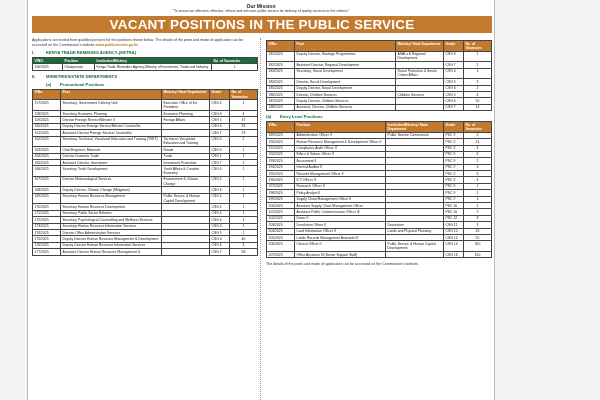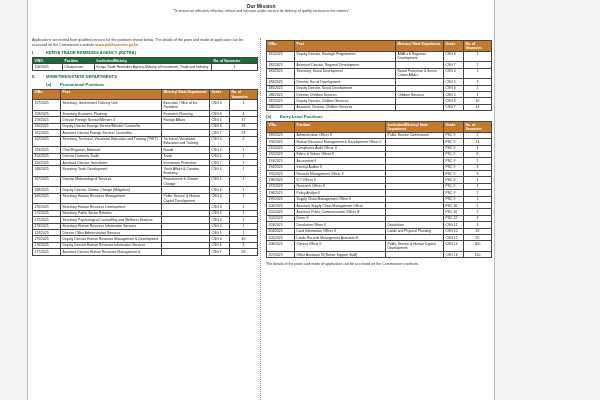--- a/index.html
+++ b/index.html
@@ -36,20 +36,21 @@
   .foot { font-size: 3.6px; color: #333; margin-top: 4px; }
   .ktable { width: 100%; }
 </style>
 </head>
 <body>
 
 <div class="right-strip"></div>
 <div class="page">
   <div class="mission-title">Our Mission</div>
   <div class="mission-text">"To ensure an effecient, effective, ethical and inclusive public service for delivery of quality services to the citizens"</div>
+  <div class="banner">VACANT POSITIONS IN THE PUBLIC SERVICE</div>
 
   <div class="col-left">
     <div class="intro">
       <span>Applications are invited from qualified persons for the positions shown below. The details of the posts and mode of application can be accessed on the Commission's website</span>
       <span class="link">www.publicservice.go.ke</span>
     </div>
     <div class="sec-head">
       <span class="num">I.</span>
       <span>KENYA TRADE REMEDIES AGENCY-(KETRA)</span>
     </div>

